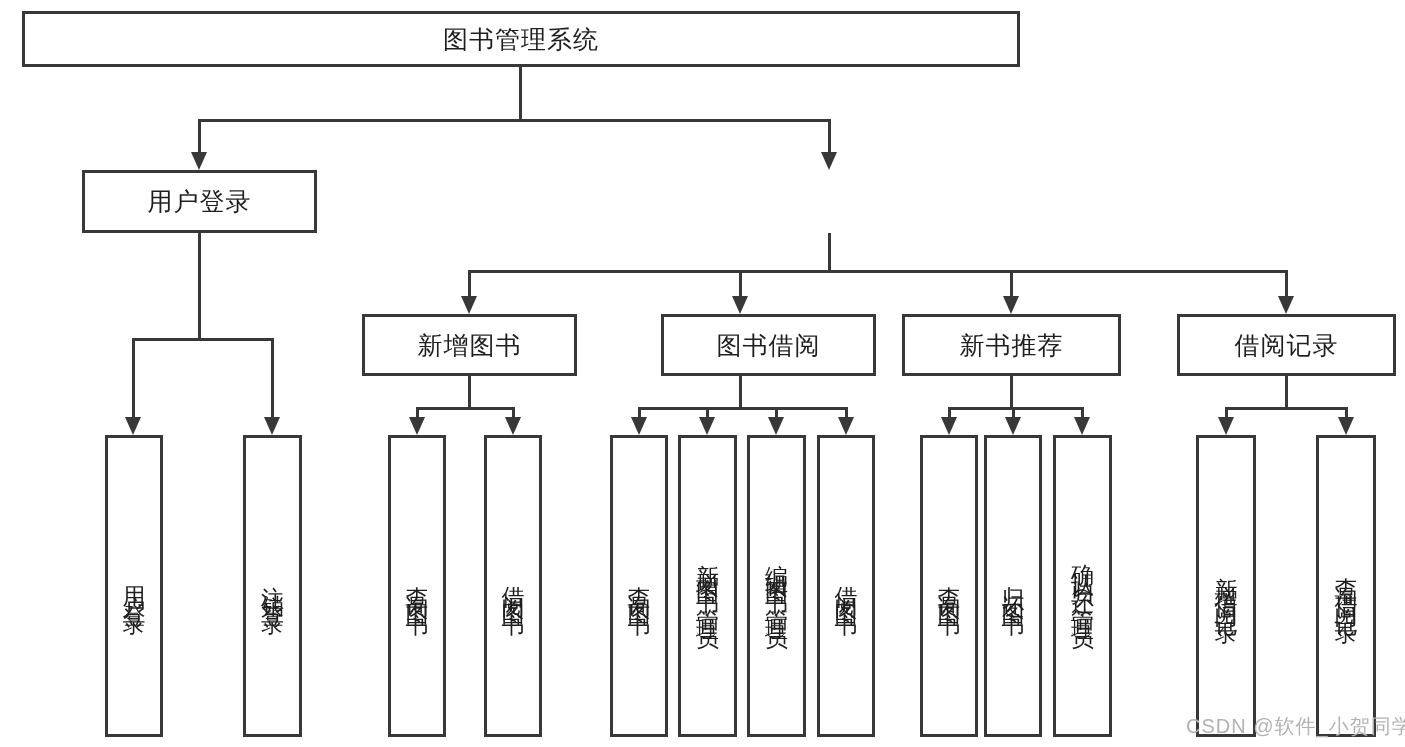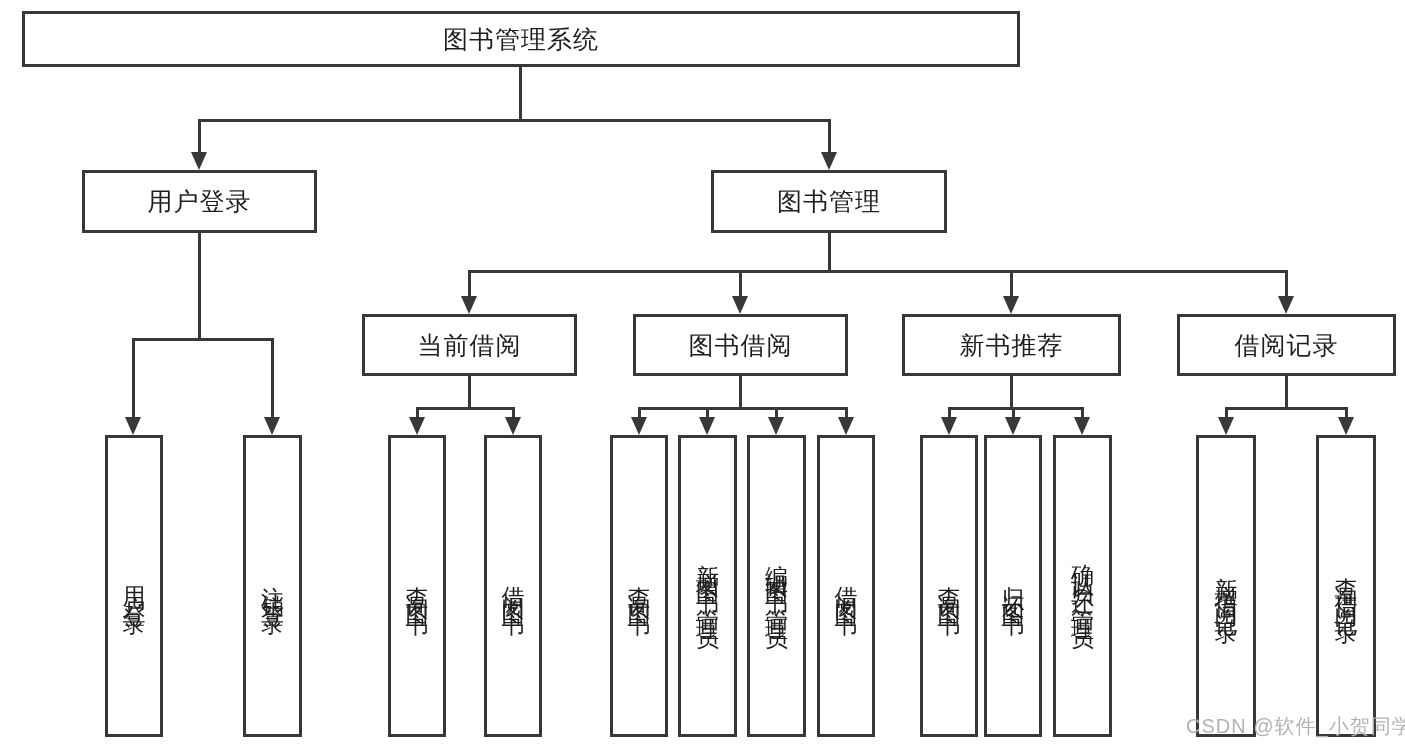--- a/index.html
+++ b/index.html
@@ -71,46 +71,43 @@
   <div class="ln" style="left:519px;top:67px;width:3px;height:53px"></div>
   <div class="ln" style="left:198px;top:119px;width:633px;height:3px"></div>
   <div class="ln" style="left:198px;top:119px;width:3px;height:35px"></div>
   <div class="ah" style="left:191px;top:152px"></div>
   <div class="ln" style="left:828px;top:119px;width:3px;height:35px"></div>
   <div class="ah" style="left:821px;top:152px"></div>
 
   <div class="box" style="left:82px;top:170px;width:235px;height:63px">
     <span class="lbl">用户登录</span>
   </div>
-  <div class="box" style="left:711px;top:170px;width:236px;height:63px">
-    <span class="lbl">图书管理</span>
-  </div>
 
   <div class="ln" style="left:198px;top:233px;width:3px;height:106px"></div>
   <div class="ln" style="left:132px;top:338px;width:142px;height:3px"></div>
   <div class="ln" style="left:132px;top:338px;width:3px;height:81px"></div>
   <div class="ah" style="left:125px;top:417px"></div>
   <div class="ln" style="left:271px;top:338px;width:3px;height:81px"></div>
   <div class="ah" style="left:264px;top:417px"></div>
 
   <div class="ln" style="left:828px;top:233px;width:3px;height:38px"></div>
   <div class="ln" style="left:468px;top:270px;width:820px;height:3px"></div>
   <div class="ln" style="left:468px;top:270px;width:3px;height:29px"></div>
   <div class="ah" style="left:461px;top:296px"></div>
   <div class="ln" style="left:739px;top:270px;width:3px;height:29px"></div>
   <div class="ah" style="left:732px;top:296px"></div>
   <div class="ln" style="left:1010px;top:270px;width:3px;height:29px"></div>
   <div class="ah" style="left:1003px;top:296px"></div>
   <div class="ln" style="left:1285px;top:270px;width:3px;height:29px"></div>
   <div class="ah" style="left:1278px;top:296px"></div>
 
   <div class="box" style="left:362px;top:314px;width:215px;height:62px">
-    <span class="lbl">当前借阅</span>
+    <span class="lbl">新增图书</span>
   </div>
-  <div class="box" style="left:633px;top:314px;width:215px;height:62px">
+  <div class="box" style="left:661px;top:314px;width:215px;height:62px">
     <span class="lbl">图书借阅</span>
   </div>
   <div class="box" style="left:902px;top:314px;width:219px;height:62px">
     <span class="lbl">新书推荐</span>
   </div>
   <div class="box" style="left:1177px;top:314px;width:219px;height:62px">
     <span class="lbl">借阅记录</span>
   </div>
 
   <div class="ln" style="left:468px;top:376px;width:3px;height:32px"></div>

